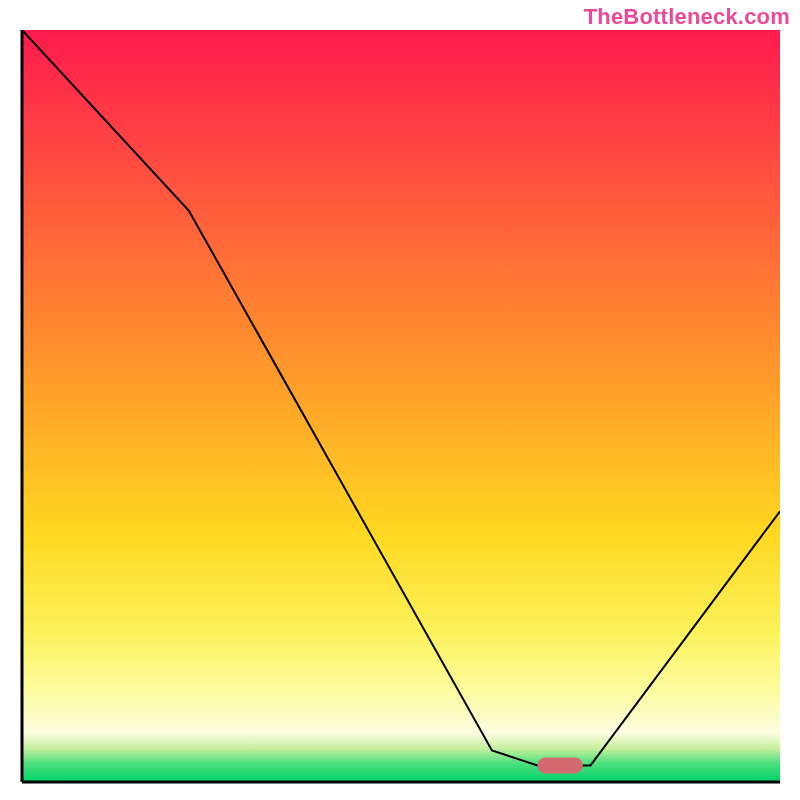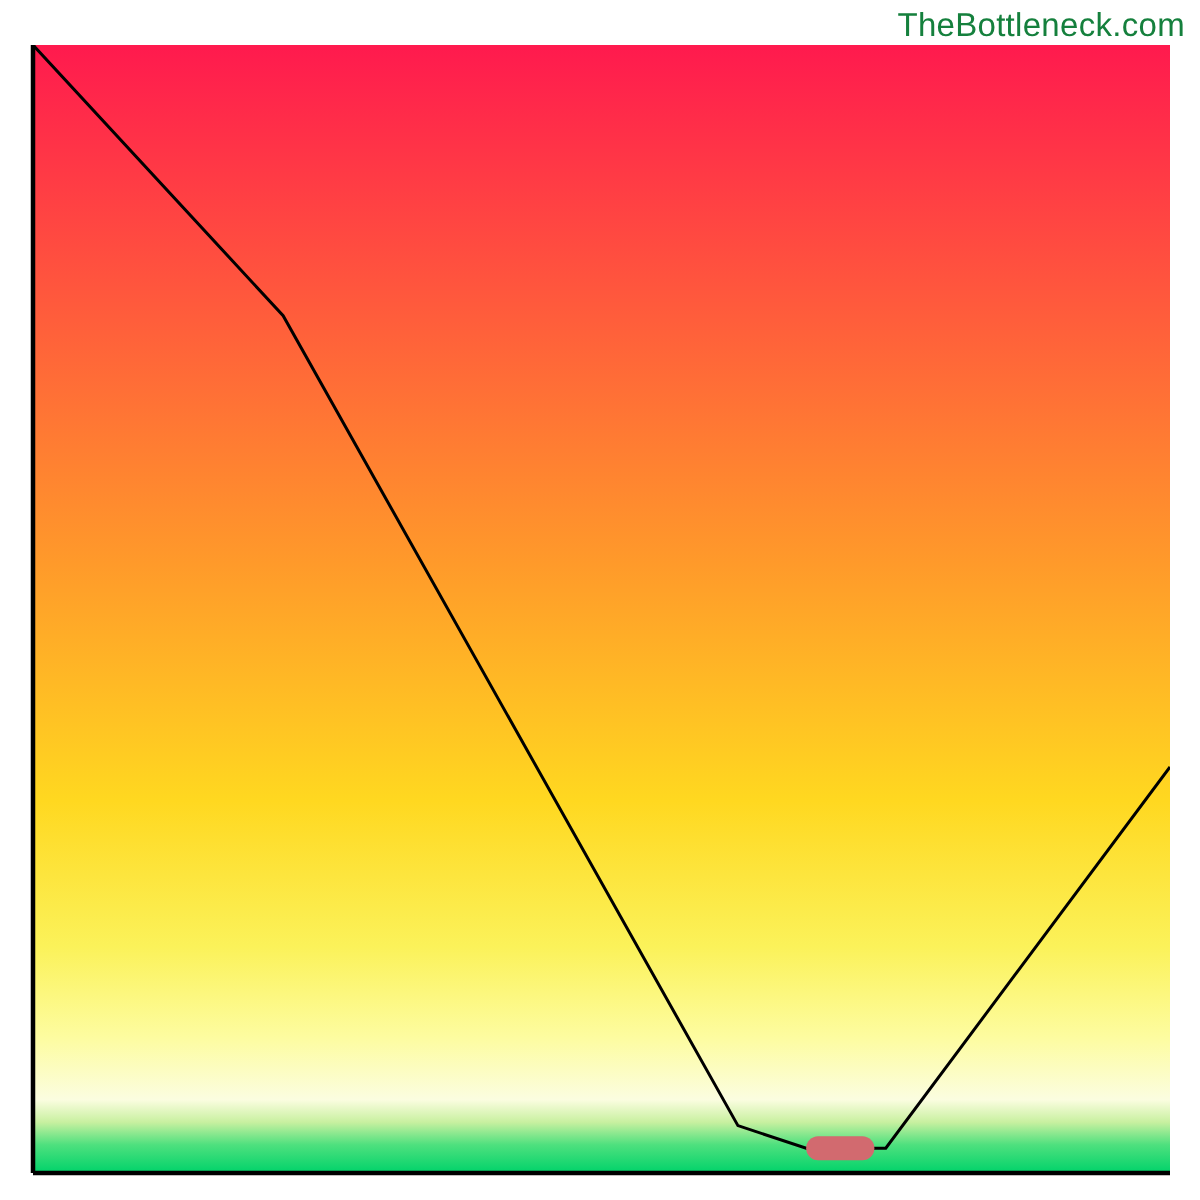--- a/index.html
+++ b/index.html
@@ -13,22 +13,22 @@
   .chart-container {
     position: relative;
     width: 800px;
     height: 800px;
   }
   .watermark {
     position: absolute;
     top: 4px;
     right: 10px;
     font-size: 22px;
-    font-weight: 400;
-    color: #15803d;
+    font-weight: 700;
+    color: #ec4899;
     letter-spacing: 0.2px;
     z-index: 3;
   }
   svg.plot {
     position: absolute;
     left: 0;
     top: 0;
     width: 800px;
     height: 800px;
   }

